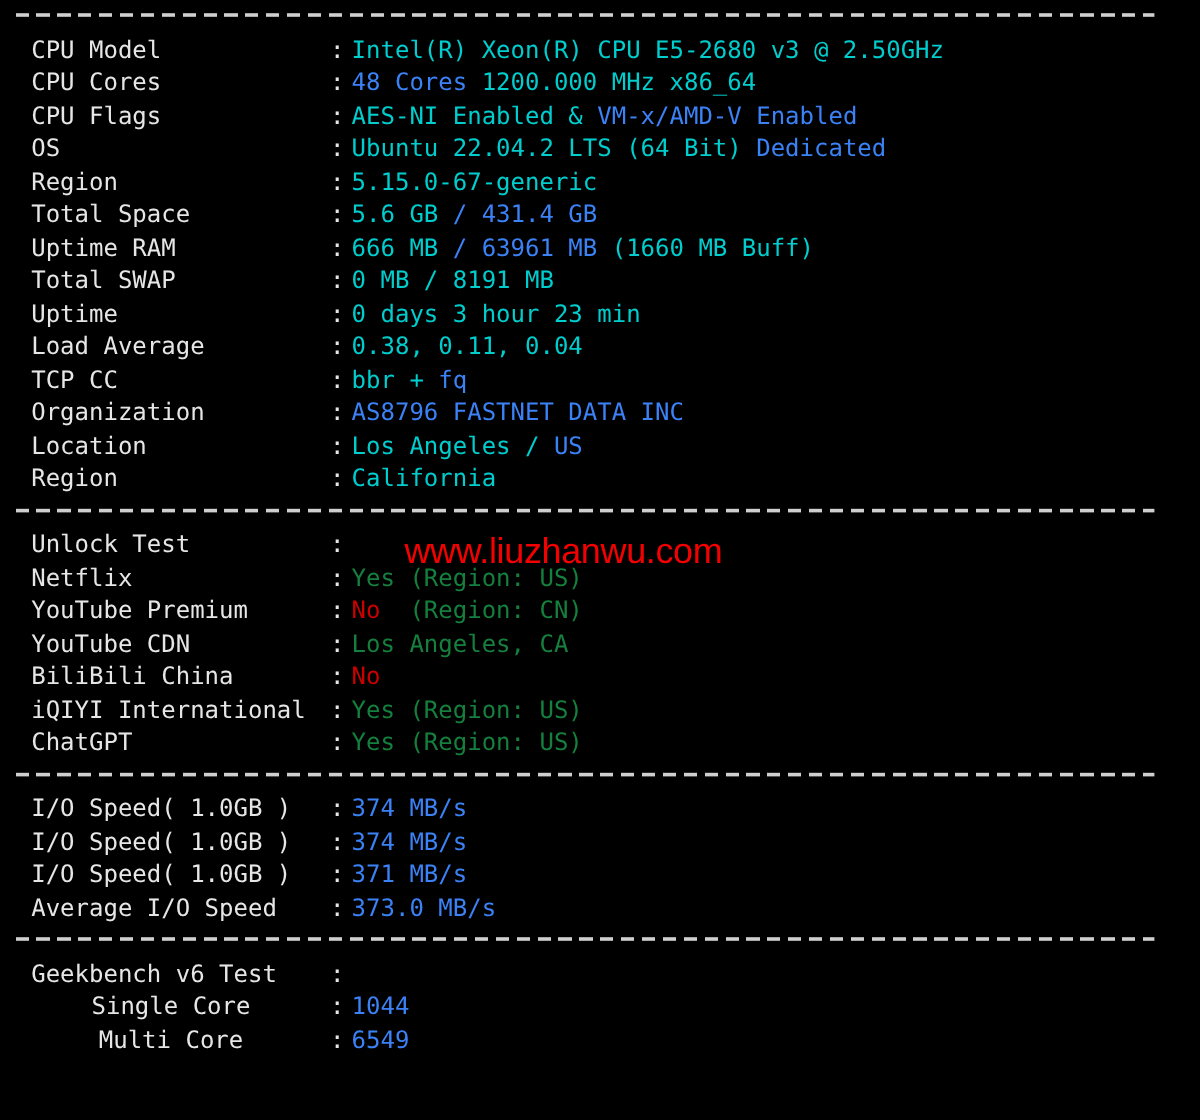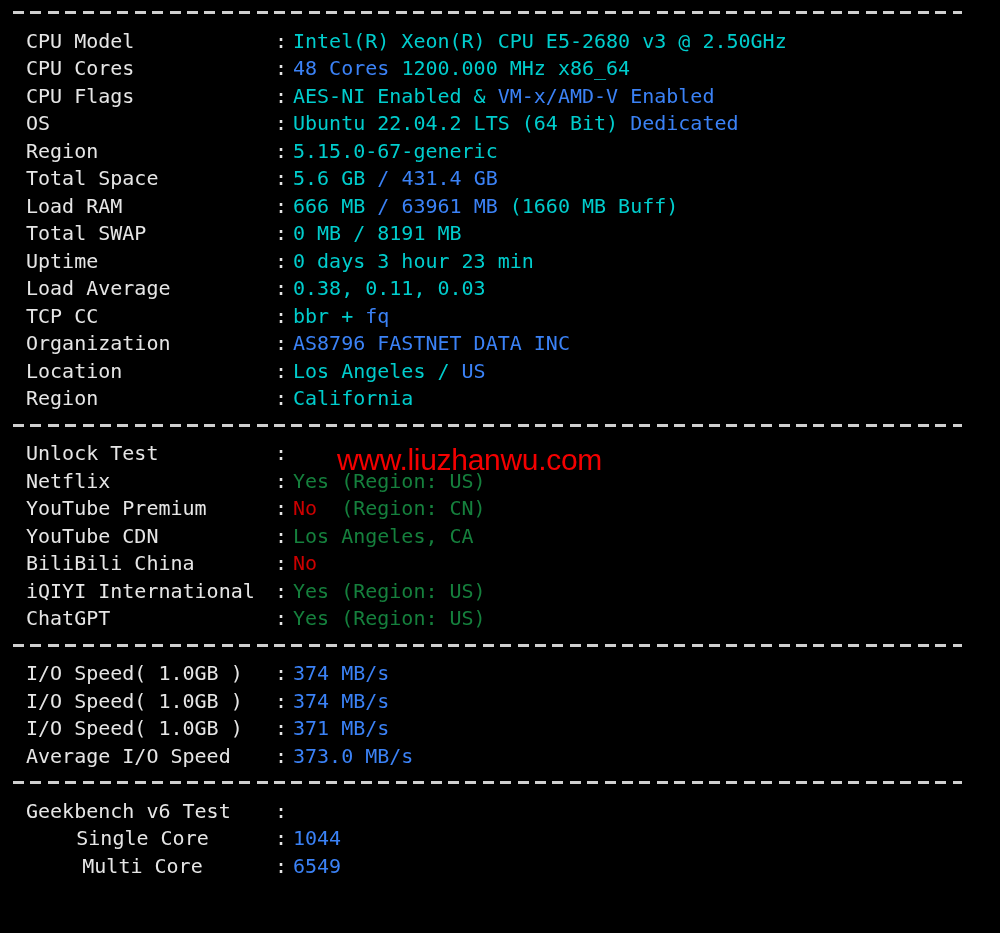--- a/index.html
+++ b/index.html
@@ -95,24 +95,24 @@
     <div class="sep-rule"></div>
   </div>
 
   <div>
       <div class="row"><span class="label">CPU Model</span><span class="colon">:</span><span class="val c-cyan">Intel(R) Xeon(R) CPU E5-2680 v3 @ 2.50GHz</span></div>
       <div class="row"><span class="label">CPU Cores</span><span class="colon">:</span><span class="val c-yellow">48 Cores </span><span class="val c-cyan">1200.000 MHz x86_64</span></div>
       <div class="row"><span class="label">CPU Flags</span><span class="colon">:</span><span class="val c-cyan">AES-NI Enabled &amp; </span><span class="val c-yellow">VM-x/AMD-V Enabled</span></div>
       <div class="row"><span class="label">OS</span><span class="colon">:</span><span class="val c-cyan">Ubuntu 22.04.2 LTS (64 Bit) </span><span class="val c-yellow">Dedicated</span></div>
       <div class="row"><span class="label">Region</span><span class="colon">:</span><span class="val c-cyan">5.15.0-67-generic</span></div>
       <div class="row"><span class="label">Total Space</span><span class="colon">:</span><span class="val c-cyan">5.6 GB </span><span class="val c-yellow">/ 431.4 GB</span></div>
-      <div class="row"><span class="label">Load RAM</span><span class="colon">:</span><span class="val c-cyan">666 MB </span><span class="val c-yellow">/ 63961 MB </span><span class="val c-cyan">(1660 MB Buff)</span></div>
+      <div class="row"><span class="label">Uptime RAM</span><span class="colon">:</span><span class="val c-cyan">666 MB </span><span class="val c-yellow">/ 63961 MB </span><span class="val c-cyan">(1660 MB Buff)</span></div>
       <div class="row"><span class="label">Total SWAP</span><span class="colon">:</span><span class="val c-cyan">0 MB / 8191 MB</span></div>
       <div class="row"><span class="label">Uptime</span><span class="colon">:</span><span class="val c-cyan">0 days 3 hour 23 min</span></div>
-      <div class="row"><span class="label">Load Average</span><span class="colon">:</span><span class="val c-cyan">0.38, 0.11, 0.03</span></div>
+      <div class="row"><span class="label">Load Average</span><span class="colon">:</span><span class="val c-cyan">0.38, 0.11, 0.04</span></div>
       <div class="row"><span class="label">TCP CC</span><span class="colon">:</span><span class="val c-cyan">bbr + </span><span class="val c-yellow">fq</span></div>
       <div class="row"><span class="label">Organization</span><span class="colon">:</span><span class="val c-yellow">AS8796 FASTNET DATA INC</span></div>
       <div class="row"><span class="label">Location</span><span class="colon">:</span><span class="val c-cyan">Los Angeles / </span><span class="val c-yellow">US</span></div>
       <div class="row"><span class="label">Region</span><span class="colon">:</span><span class="val c-cyan">California</span></div>
     </div>
 
   <div class="sep">
     <div class="sep-rule"></div>
   </div>
 

